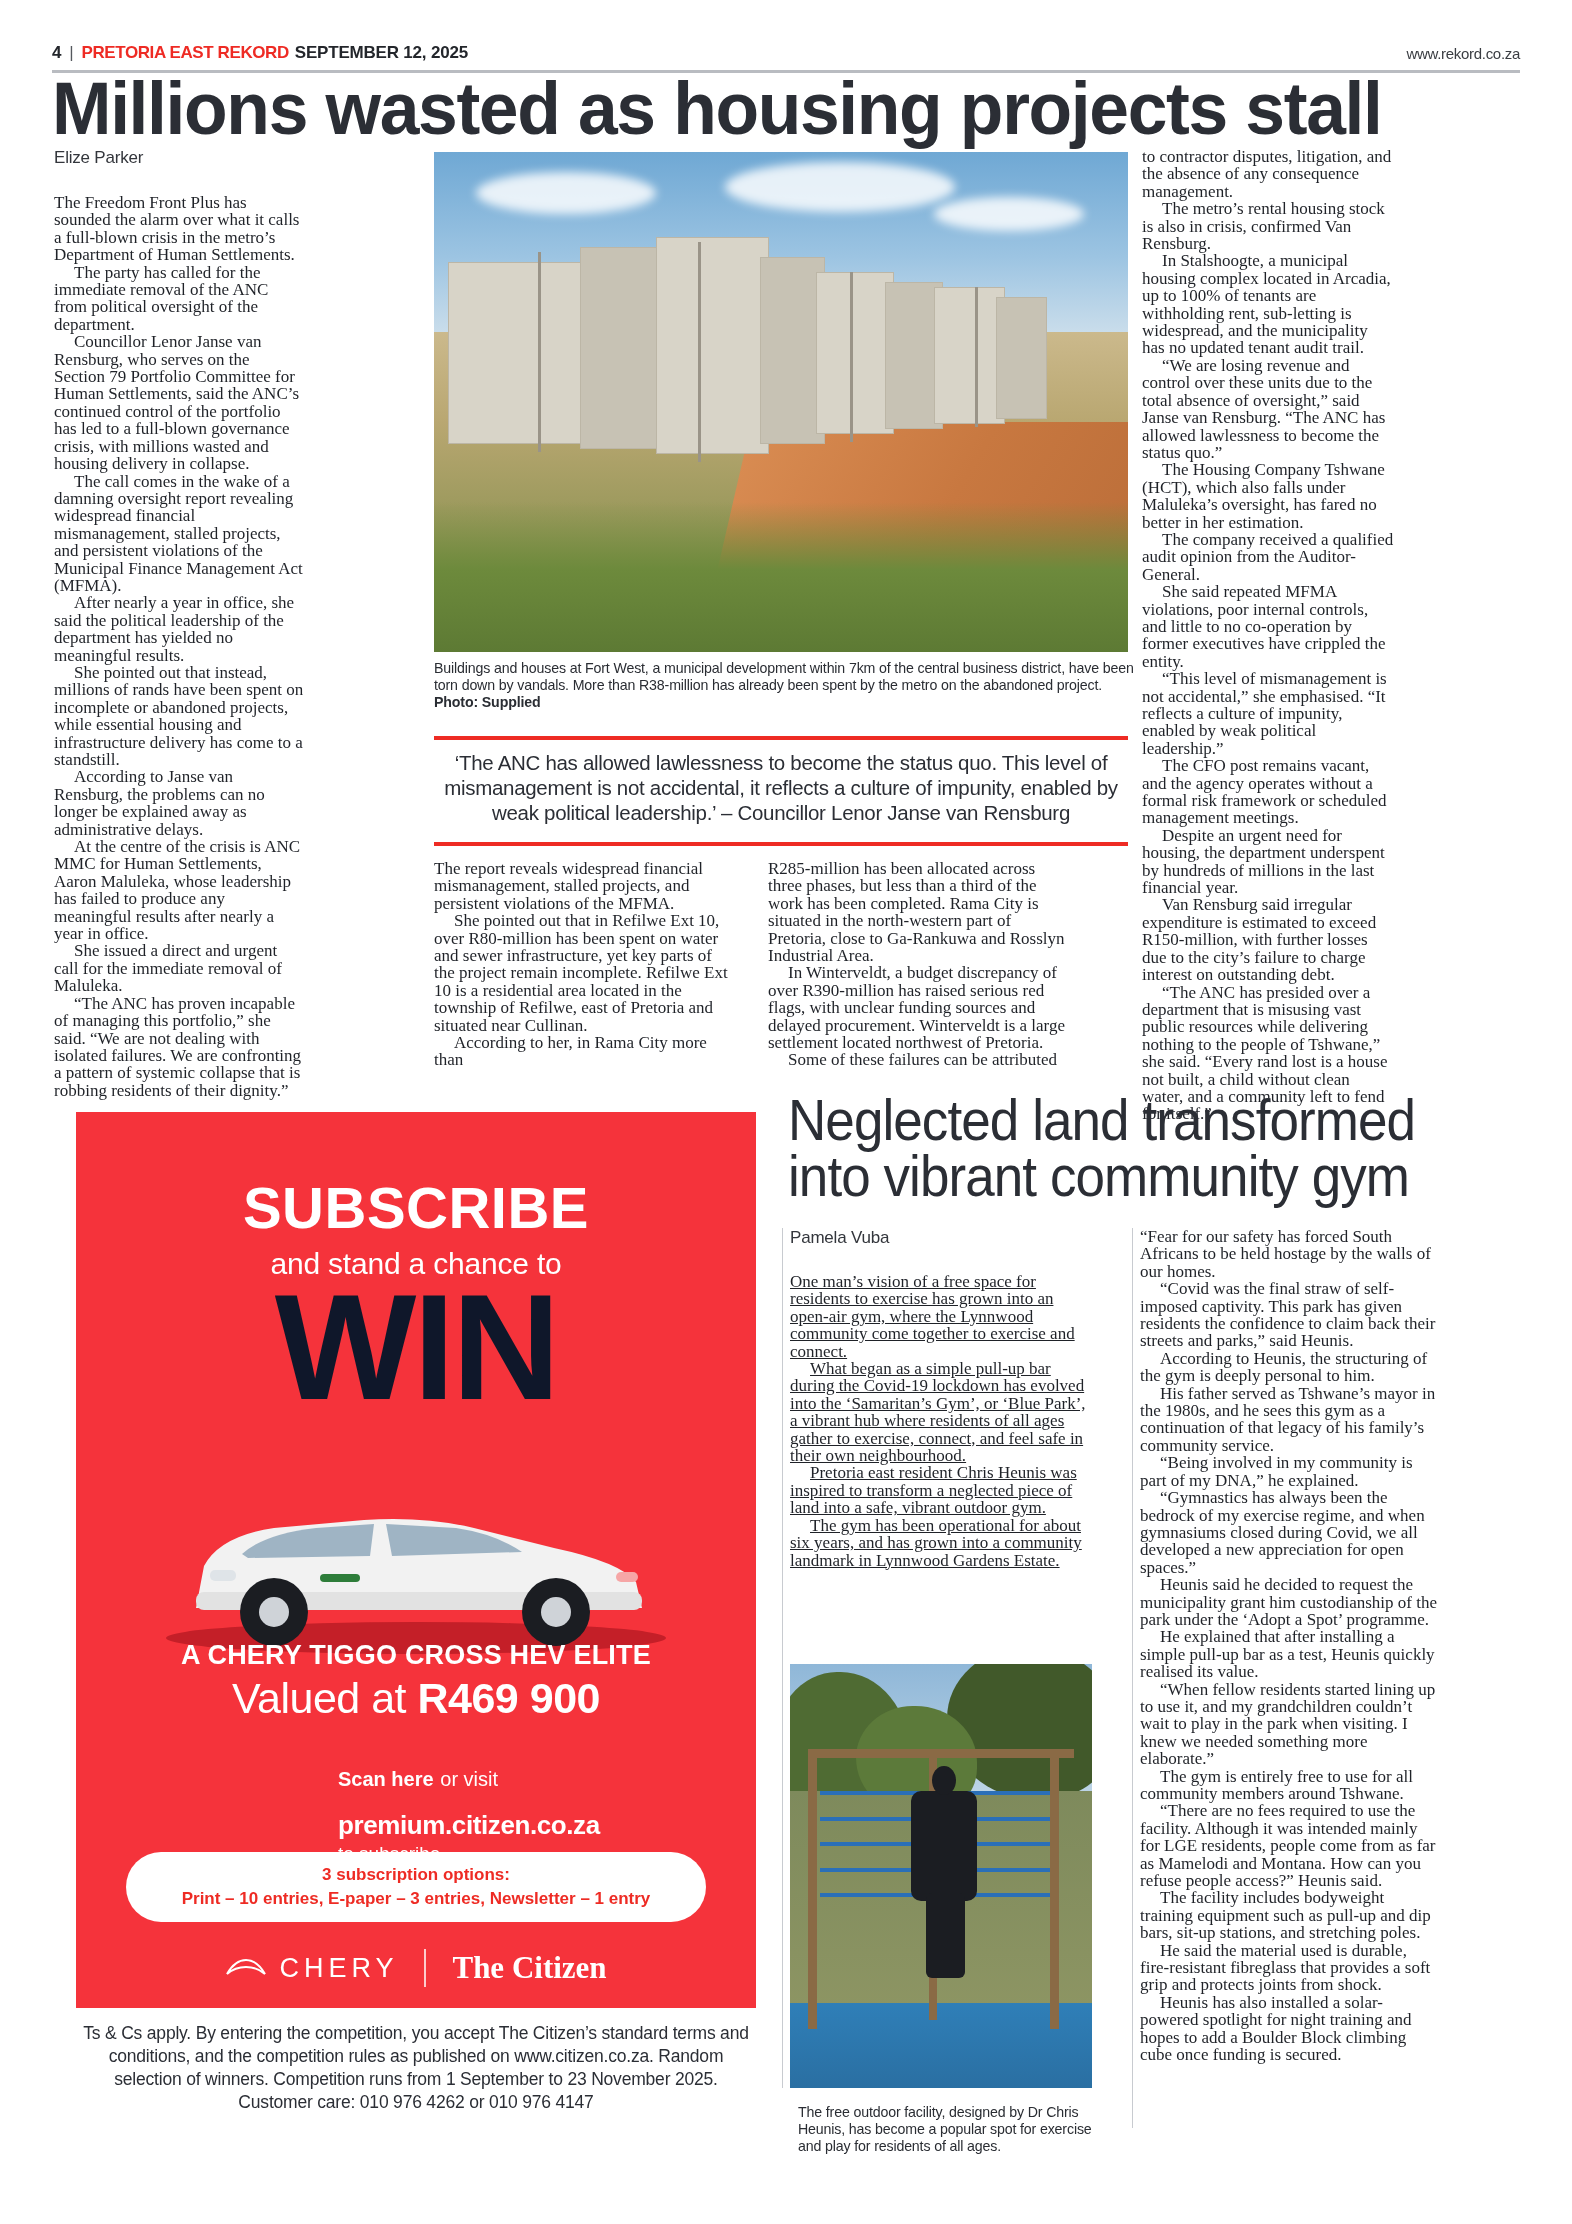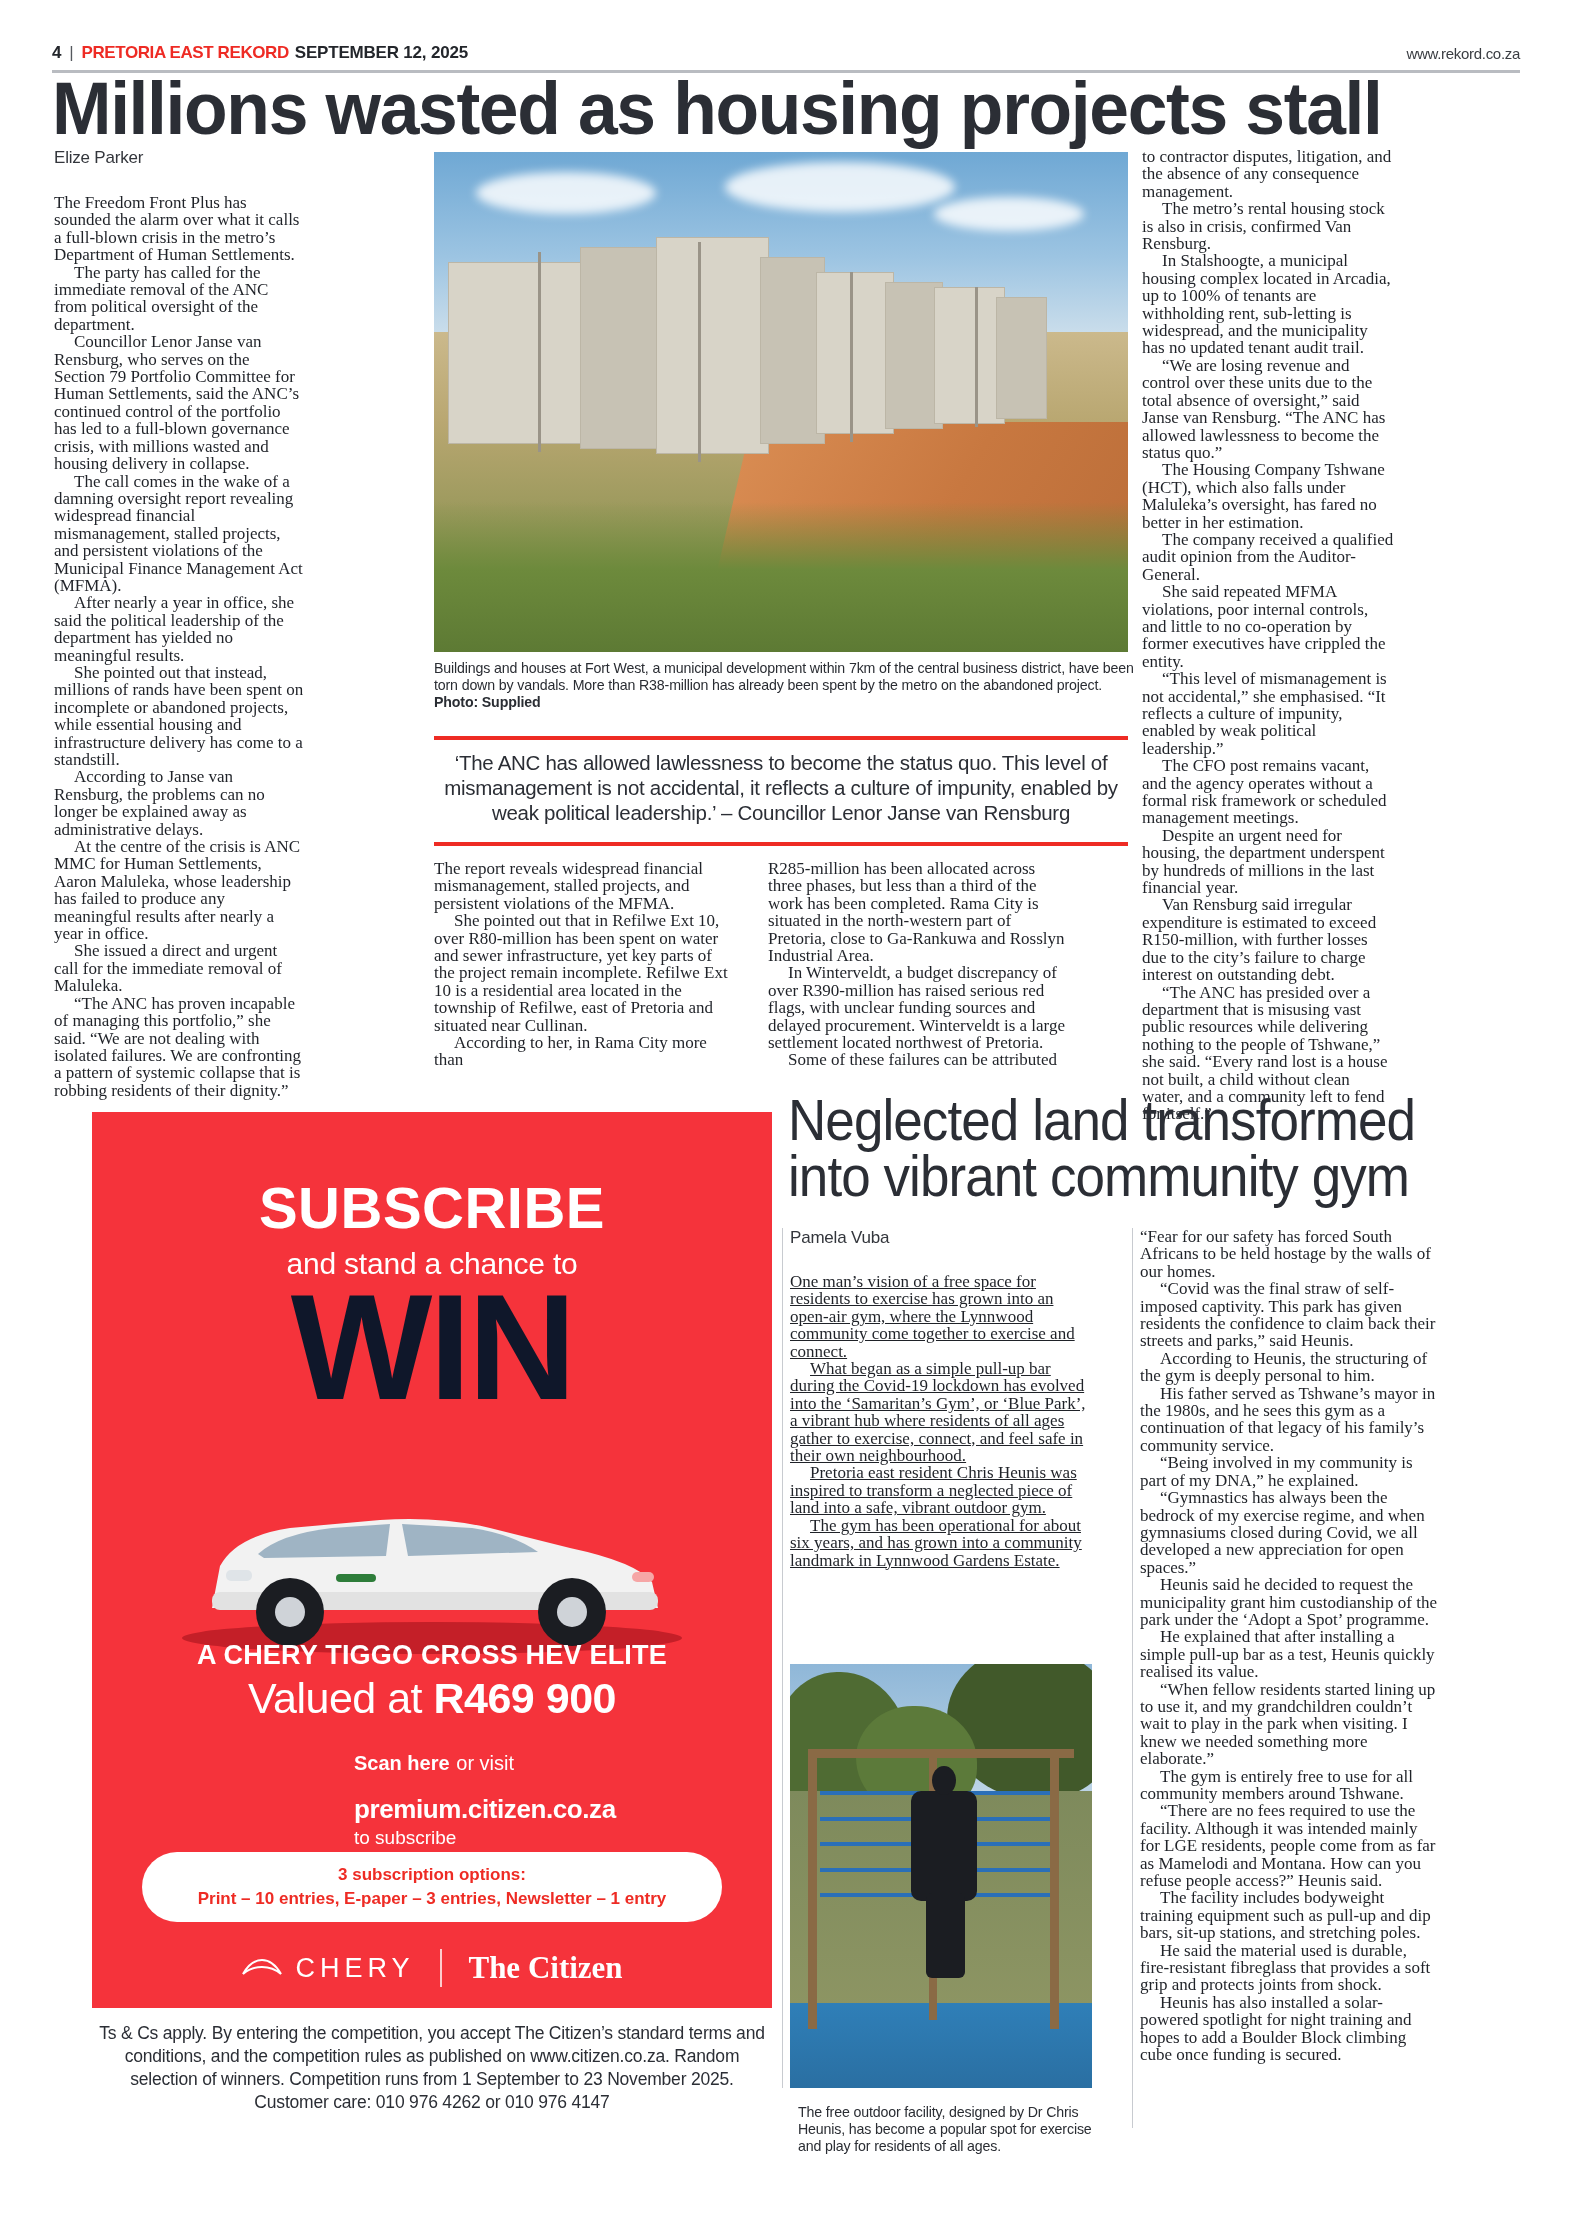--- a/index.html
+++ b/index.html
@@ -52,41 +52,41 @@
   .pull-rule{height:4px;background:#ee2b24;width:100%;}
   .pull{font-family:"Liberation Sans Narrow","Liberation Sans",sans-serif;
     font-size:20.5px;line-height:25px;text-align:center;color:#2b2e35;
     padding:10px 4px 0 4px;letter-spacing:-0.3px;}
   .pull-rule2{position:absolute;left:434px;top:842px;width:694px;height:4px;background:#ee2b24;}
 
   .a1-col2{position:absolute;left:434px;top:860px;width:300px;}
   .a1-col3{position:absolute;left:768px;top:860px;width:300px;}
 
   
-  .ad{position:absolute;left:92px;top:1112px;width:680px;height:1062px;}
+  .ad{position:absolute;left:76px;top:1112px;width:680px;height:1062px;}
   .ad-red{position:absolute;left:0;top:0;width:680px;height:896px;
     background:#f5333b;overflow:hidden;}
   .ad-sub{position:absolute;top:62px;left:0;width:100%;text-align:center;
     font-family:"Liberation Sans",sans-serif;font-weight:bold;font-size:58px;
     letter-spacing:0.5px;color:#fff;}
   .ad-stand{position:absolute;top:135px;left:0;width:100%;text-align:center;
     font-family:"Liberation Sans",sans-serif;font-size:30px;color:#fff;letter-spacing:-0.2px;}
   .ad-win{position:absolute;top:160px;left:0;width:100%;text-align:center;
     font-family:"Liberation Sans",sans-serif;font-weight:bold;font-size:150px;
     letter-spacing:-3px;color:#0f172a;line-height:1;}
   .ad-car{position:absolute;left:48px;top:320px;width:584px;height:230px;}
   .ad-chery{position:absolute;top:528px;left:0;width:100%;text-align:center;
     font-family:"Liberation Sans",sans-serif;font-weight:bold;font-size:27px;
     letter-spacing:0.2px;color:#fff;}
   .ad-val{position:absolute;top:562px;left:0;width:100%;text-align:center;
     font-family:"Liberation Sans",sans-serif;font-size:43px;color:#fff;letter-spacing:-0.5px;}
   .ad-val b{font-weight:bold;}
   .ad-scan{position:absolute;left:262px;top:636px;width:380px;color:#fff;
     font-family:"Liberation Sans",sans-serif;}
-  .scan1{font-size:24px;font-weight:bold;}
+  .scan1{font-size:24px;font-weight:bold;margin-top:16px;}
   .scan1 span{font-weight:normal;font-size:20px;}
   .scan2{font-size:26px;font-weight:bold;letter-spacing:-0.4px;margin-top:18px;}
   .scan3{font-size:19px;margin-top:2px;}
   .ad-pill{position:absolute;left:50px;top:740px;width:580px;height:70px;
     background:#fff;border-radius:36px;box-sizing:border-box;
     display:flex;flex-direction:column;align-items:center;justify-content:center;
     font-family:"Liberation Sans",sans-serif;color:#ee2b24;}
   .pill1{font-size:17px;font-weight:bold;}
   .pill2{font-size:17px;font-weight:bold;margin-top:4px;}
   .ad-logos{position:absolute;left:0;top:828px;width:680px;height:56px;

